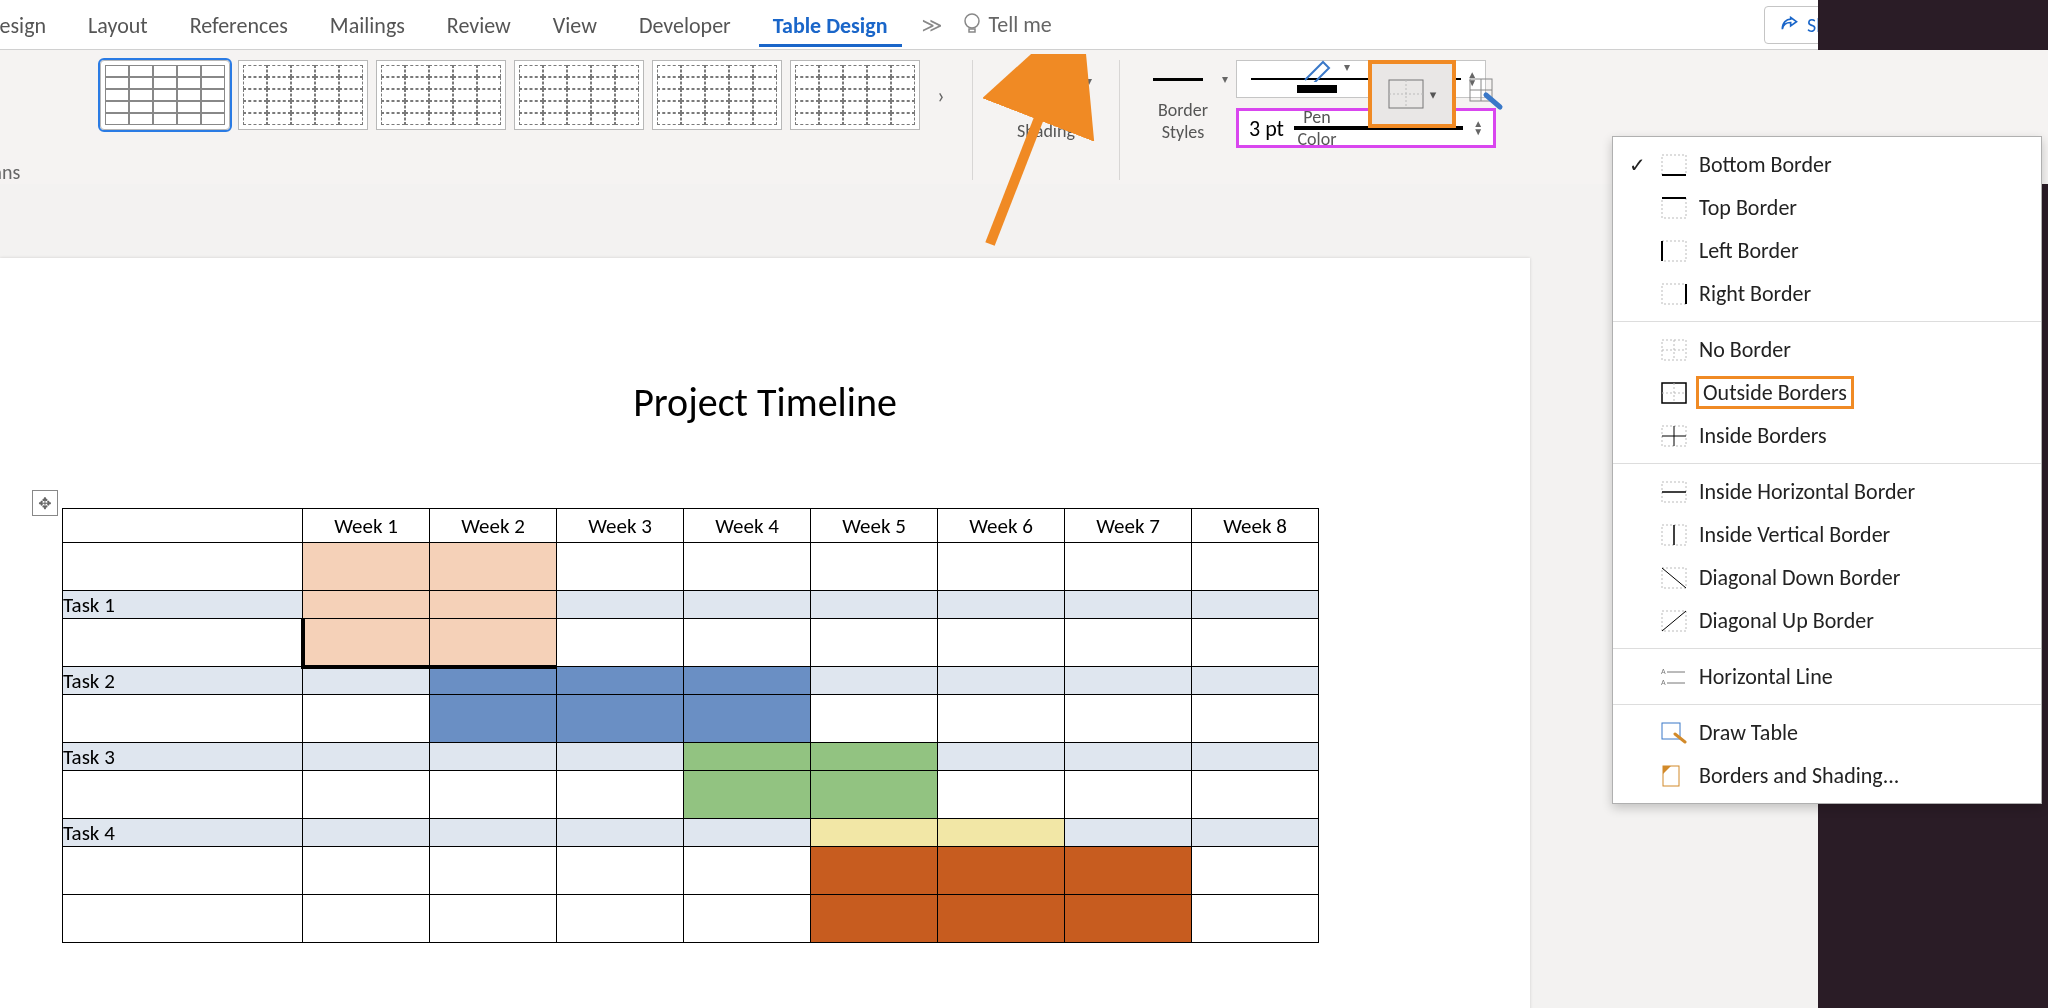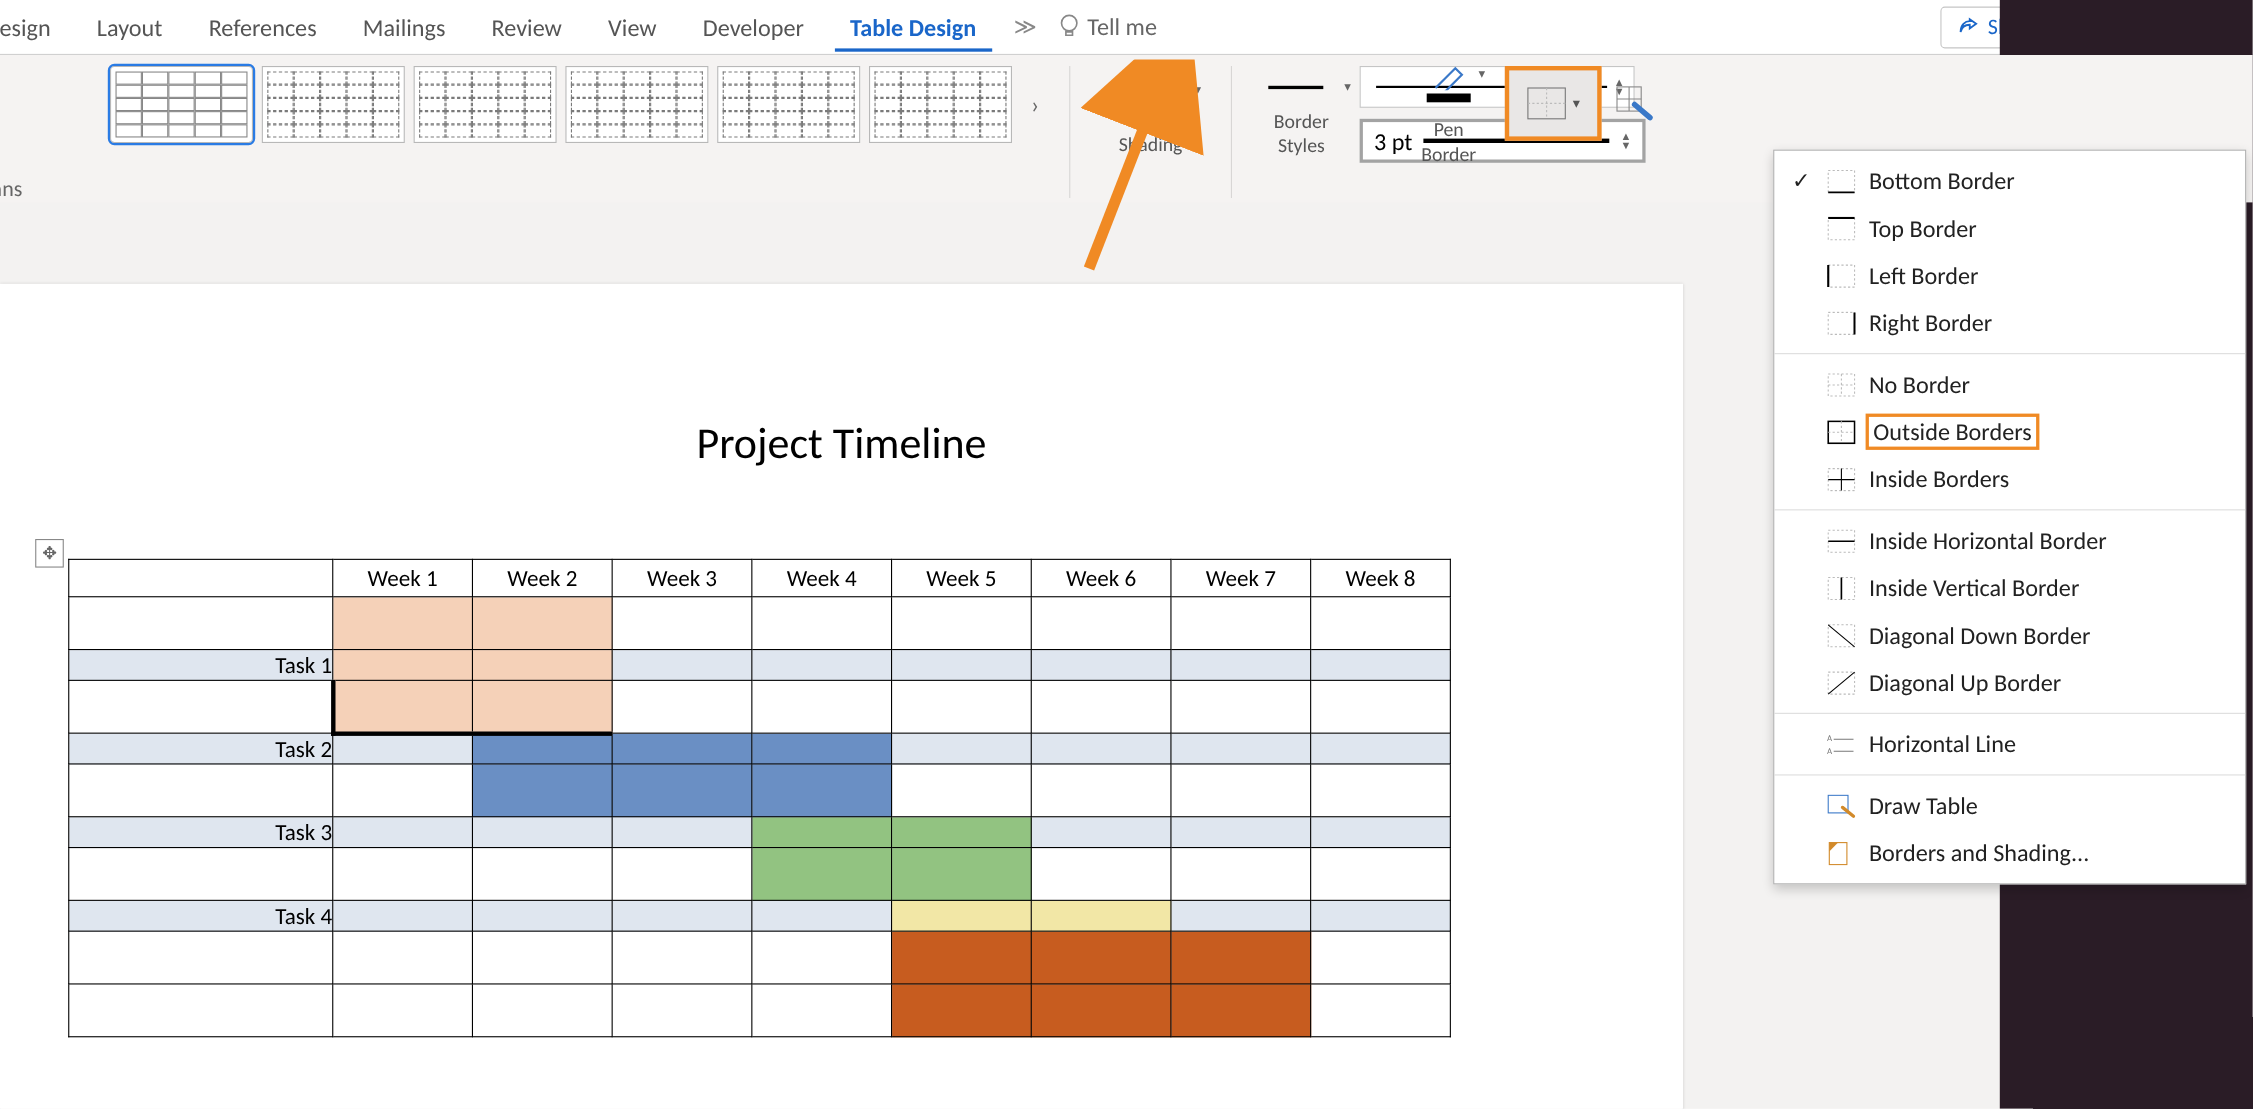--- a/index.html
+++ b/index.html
@@ -33,21 +33,21 @@
 
   .border-styles-group { display: flex; flex-direction: column; align-items: center; gap: 6px; width: 120px; }
   .bs-thumb { width: 80px; height: 28px; display: flex; align-items: center; justify-content: center; }
   .bs-thumb .line { width: 50px; border-top: 3px solid #000; }
   .bs-dd { display: flex; align-items: center; gap: 4px; }
   .bs-dd .dd { font-size: 12px; color: #666; }
   .line-style-box { width: 250px; height: 38px; border: 1px solid #c5c5c5; background: #fff; display: flex; align-items: center; justify-content: space-between; padding: 0 8px; }
   .line-style-box .line { flex: 1; border-top: 2px solid #000; margin: 0 6px; }
   .line-style-box .spin { font-size: 10px; color: #666; line-height: 8px; }
 
-  .weight-box { width: 260px; height: 40px; border: 3px solid #a3a3a3; display: flex; align-items: center; gap: 10px; padding: 0 10px; background: #fff; margin-top: 6px; }
+  .weight-box { width: 260px; height: 40px; border: 3px solid #d946ef; display: flex; align-items: center; gap: 10px; padding: 0 10px; background: #fff; margin-top: 6px; }
   .weight-box .val { font-size: 22px; }
   .weight-box .line { flex: 1; border-top: 4px solid #000; }
   .weight-box .spin { font-size: 10px; color: #666; line-height: 8px; }
 
   .pencolor-group { display: flex; flex-direction: column; align-items: center; gap: 4px; width: 90px; }
   .pencolor-btn { width: 52px; height: 40px; display: flex; flex-direction: column; align-items: center; }
   .pencolor-btn .pen { width: 28px; height: 22px; }
   .pencolor-btn .bar { width: 40px; height: 8px; background: #000; margin-top: 3px; }
 
   .borders-split { display: flex; align-items: center; margin-left: 6px; }
@@ -61,21 +61,21 @@
   .columns-lbl { position: absolute; left: -14px; top: 160px; font-size: 20px; color: #666; }
 
   .doc-area { position: absolute; left: 0; top: 258px; width: 1530px; height: 770px; background: #fff; box-shadow: 0 0 3px rgba(0,0,0,.15); }
   .doc-title { font-size: 40px; text-align: center; margin-top: 120px; font-family: Calibri, sans-serif; color: #000; }
 
   .move-handle { position: absolute; left: 32px; top: 490px; width: 26px; height: 26px; border: 1px solid #888; display: flex; align-items: center; justify-content: center; font-size: 16px; color: #666; background: #fff; }
 
   .gantt { position: absolute; left: 62px; top: 508px; border-collapse: collapse; }
   .gantt th, .gantt td { border: 1px solid #000; height: 28px; font-size: 21px; font-family: Calibri, sans-serif; color: #000; }
   .gantt th { background: transparent; font-weight: 400; margin-left: 16px; }
-  .gantt .rowlabel { width: 240px; text-align: right; }
+  .gantt .rowlabel { width: 240px; text-align: left; }
   .gantt .wk { width: 127px; text-align: center; }
   .gantt tr.header th { height: 34px; }
   .gantt tr.band td { background: #dfe6ef; border: 1px solid #000; }
   .gantt tr.band td:first-child { }
   .gantt tr.spacer td { height: 48px; }
   .bar-c1 { background: #f5d1b8 !important; }
   .bar-c2 { background: #6a8fc4 !important; }
   .bar-c3 { background: #92c381 !important; }
   .bar-c4 { background: #f2e7a6 !important; }
   .bar-c5 { background: #c75c1f !important; }
@@ -351,21 +351,21 @@
 
   <div class="pencolor-group" style="margin-left:14px">
     <div class="pencolor-btn">
       <svg class="pen" viewBox="0 0 28 22">
           <path d="M2 20 L20 2 L26 8 L8 26" fill="none" stroke="#3a78c8" stroke-width="2"></path>
         </svg>
       <div class="bar"></div>
     </div>
     <span style="font-size:12px;color:#666;position:relative;top:-44px;left:30px">▾</span>
     <div class="lbl" style="white-space:pre-line;margin-top:-16px">Pen
-Border</div>
+Color</div>
   </div>
 
   <div class="borders-split">
     <div class="borders-main">
       <svg class="gridic" viewBox="0 0 36 30">
           <rect x="1" y="1" width="34" height="28" fill="none" stroke="#777" stroke-width="1"></rect>
           <line x1="18" y1="1" x2="18" y2="29" stroke="#bbb" stroke-dasharray="2 2"></line>
           <line x1="1" y1="15" x2="35" y2="15" stroke="#bbb" stroke-dasharray="2 2"></line>
         </svg>
       <span class="dd">▾</span>

